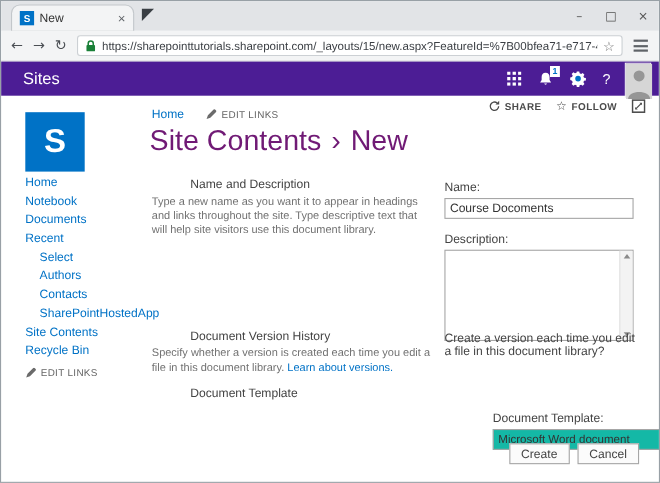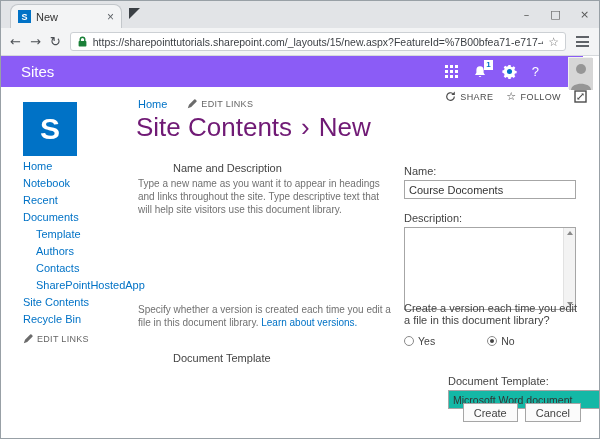--- a/index.html
+++ b/index.html
@@ -25,32 +25,32 @@
              border-bottom:1px solid #d5d8db; display:flex; align-items:center; gap:9px; padding:0 9px; }
   .nav-glyph { font-size:13px; color:#4b4f54; font-family:"DejaVu Sans",sans-serif; line-height:1; }
   .address-bar { flex:1; height:19px; background:#fff; border:1px solid #ccd0d4; border-radius:3px;
                  display:flex; align-items:center; gap:5px; padding:0 6px; overflow:hidden; }
   .url-text { flex:1; font-size:10.5px; color:#3b3f44; white-space:nowrap; overflow:hidden; }
   .bookmark-star { font-size:12px; color:#777; font-family:"DejaVu Sans",sans-serif; line-height:1; }
   .menu-btn { display:flex; flex-direction:column; gap:2.5px; padding:2px 1px; }
   .menu-btn i { display:block; width:13px; height:2px; background:#5f6368; }
 
   
-  .suite-bar { position:absolute; top:55px; left:0; right:16px; height:31px; background:#8b5cf6; }
+  .suite-bar { position:absolute; top:55px; left:0; right:0; height:31px; background:#4c1d95; }
   .suite-title { position:absolute; left:20px; top:7px; color:#fff; font-size:15px; }
   .suite-icons { position:absolute; right:44px; top:0; height:31px; display:flex; align-items:center; gap:15px; }
   .bell-wrap { position:relative; display:flex; }
   .badge { position:absolute; top:-5px; right:-6px; background:#fff; color:#0072c6; font-size:8px;
            line-height:10px; padding:0 2px; font-weight:bold; }
   .help-icon { color:#fff; font-size:13px; }
   .avatar { position:absolute; top:56px; right:7px; width:24px; height:32px; border:1px solid #f0f0f0; line-height:0; }
 
   
   .actions-bar { position:absolute; top:89px; right:12px; display:flex; align-items:center; gap:13px; }
-  .action { display:flex; align-items:center; gap:4px; font-size:9px; color:#4b4b4b; letter-spacing:.4px; }
+  .action { display:flex; align-items:center; gap:4px; font-size:9px; color:#4b4b4b; letter-spacing:.4px;font-weight:bold; }
   .follow-star { font-size:11px; color:#4b4b4b; font-family:"DejaVu Sans",sans-serif; line-height:1; }
 
   
   .site-logo { position:absolute; left:22px; top:101px; width:54px; height:54px; background:#0072c6;
                color:#fff; font-size:30px; font-weight:bold; display:flex; align-items:center; justify-content:center; }
   .crumb-row { position:absolute; left:137px; top:97px; display:flex; align-items:center; gap:20px; }
   .home-link { font-size:11px; color:#0072c6; }
   .edit-links { display:flex; gap:4px; font-size:9px; color:#666; letter-spacing:.3px; }
   .page-title { position:absolute; left:135px; top:111px; font-size:26px; font-weight:300; color:#701a75; white-space:nowrap; }
   .page-title .sep { margin:0 9px; }
@@ -212,23 +212,23 @@
       <span>EDIT LINKS</span>
     </span>
   </div>
   <div class="page-title">
     <span>Site Contents</span><span class="sep">›</span><span>New</span>
   </div>
 
   <div class="sidebar">
     <div class="nav-item">Home</div>
     <div class="nav-item">Notebook</div>
+    <div class="nav-item">Documents</div>
     <div class="nav-item header">Recent</div>
-    <div class="nav-item">Documents</div>
-    <div class="nav-item sub">Template</div>
+    <div class="nav-item sub">Select</div>
     <div class="nav-item sub">Authors</div>
     <div class="nav-item sub">Contacts</div>
     <div class="nav-item sub">SharePointHostedApp</div>
     <div class="nav-item">Site Contents</div>
     <div class="nav-item">Recycle Bin</div>
     <span class="edit-links">
       <span style="line-height:0;">
         <svg width="10" height="10" viewBox="0 0 10 10">
             <path d="M0.8 9.2l1.2-3.4L7.2 0.6a0.9 0.9 0 0 1 1.3 0l0.9 0.9a0.9 0.9 0 0 1 0 1.3L4.2 8 0.8 9.2z" fill="#6b6b6b"></path>
           </svg>
@@ -249,37 +249,28 @@
       <label class="field-label desc-label">Description:</label>
       <div class="textarea-box">
         <div class="tscroll">
           <span class="up"></span>
           <span class="down"></span>
         </div>
       </div>
     </div>
 
     <div class="left-col" id="sec2-left">
+      <div class="sec-title">Document Version History</div>
       <div class="sec-desc">
         <span>Specify whether a version is created each time you edit a file in this document library.</span>
         <span class="link">Learn about versions.</span>
       </div>
     </div>
     <div class="right-col" id="sec2-right">
       <span class="field-label">Create a version each time you edit a file in this document library?</span>
-      <div class="radio-row">
-        <span class="radio-opt">
-          <span class="radio-circle"></span>
-          <span>Yes</span>
-        </span>
-        <span class="radio-opt no selected">
-          <span class="radio-circle"></span>
-          <span>No</span>
-        </span>
-      </div>
     </div>
 
     <div class="left-col" id="sec3-left">
       <div class="sec-title">Document Template</div>
     </div>
     <div class="right-col" id="sec3-right">
       <label class="field-label">Document Template:</label>
       <div class="select-box">
         <span>Microsoft Word document</span>
         <span class="select-arrow">▼</span>

